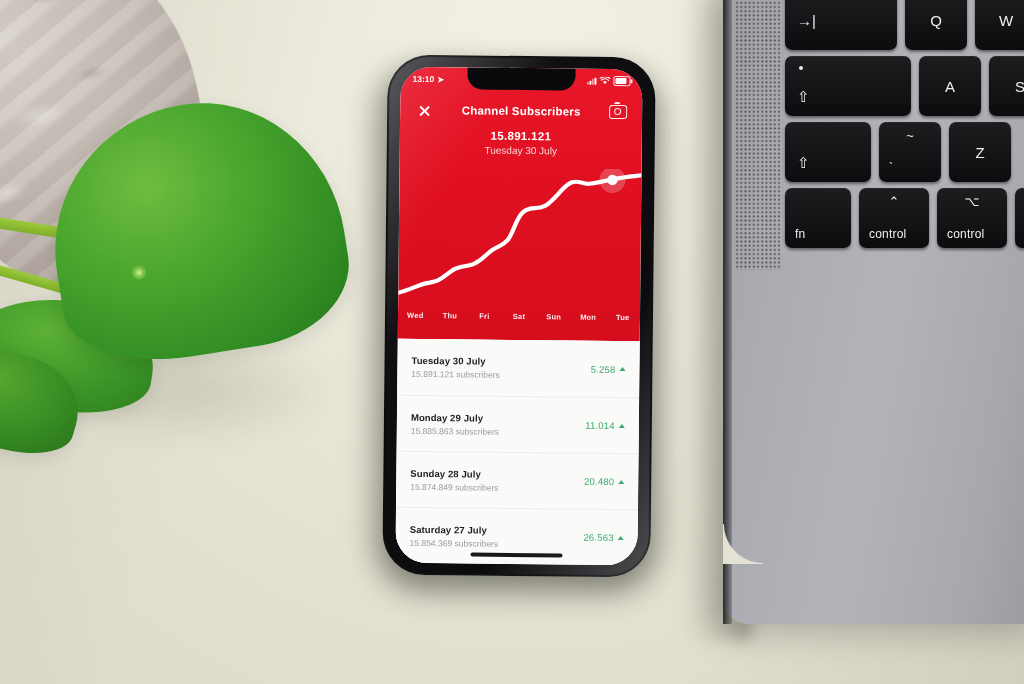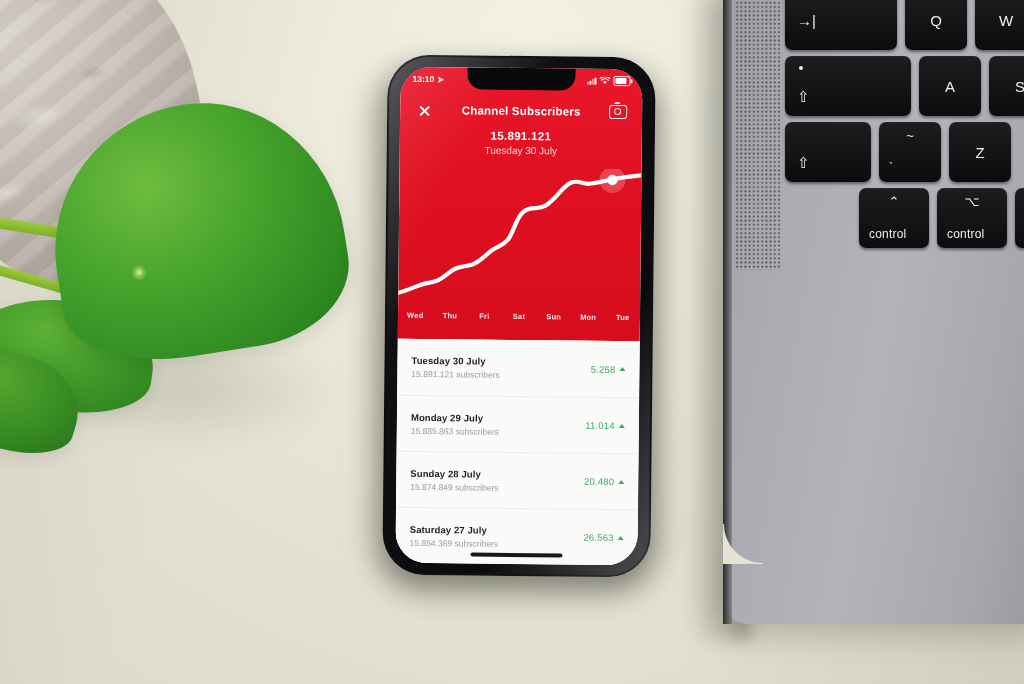--- a/index.html
+++ b/index.html
@@ -279,20 +279,23 @@
         <span class="glyph2">⇧</span>
       </div>
       <div class="key" style="left:94px;top:138px;width:62px;height:60px;">
         <span class="ktop">~</span>
         <span class="kl">`</span>
       </div>
       <div class="key" style="left:164px;top:138px;width:62px;height:60px;">
         <span>Z</span>
       </div>
 
+      <div class="key wide" style="left:0px;top:204px;width:66px;height:60px;">
+        <span class="kl">fn</span>
+      </div>
       <div class="key" style="left:74px;top:204px;width:70px;height:60px;">
         <span class="ktop">⌃</span>
         <span class="kl">control</span>
       </div>
       <div class="key" style="left:152px;top:204px;width:70px;height:60px;">
         <span class="ktop">⌥</span>
         <span class="kl">control</span>
       </div>
       <div class="key" style="left:230px;top:204px;width:64px;height:60px;"></div>
     </div>

